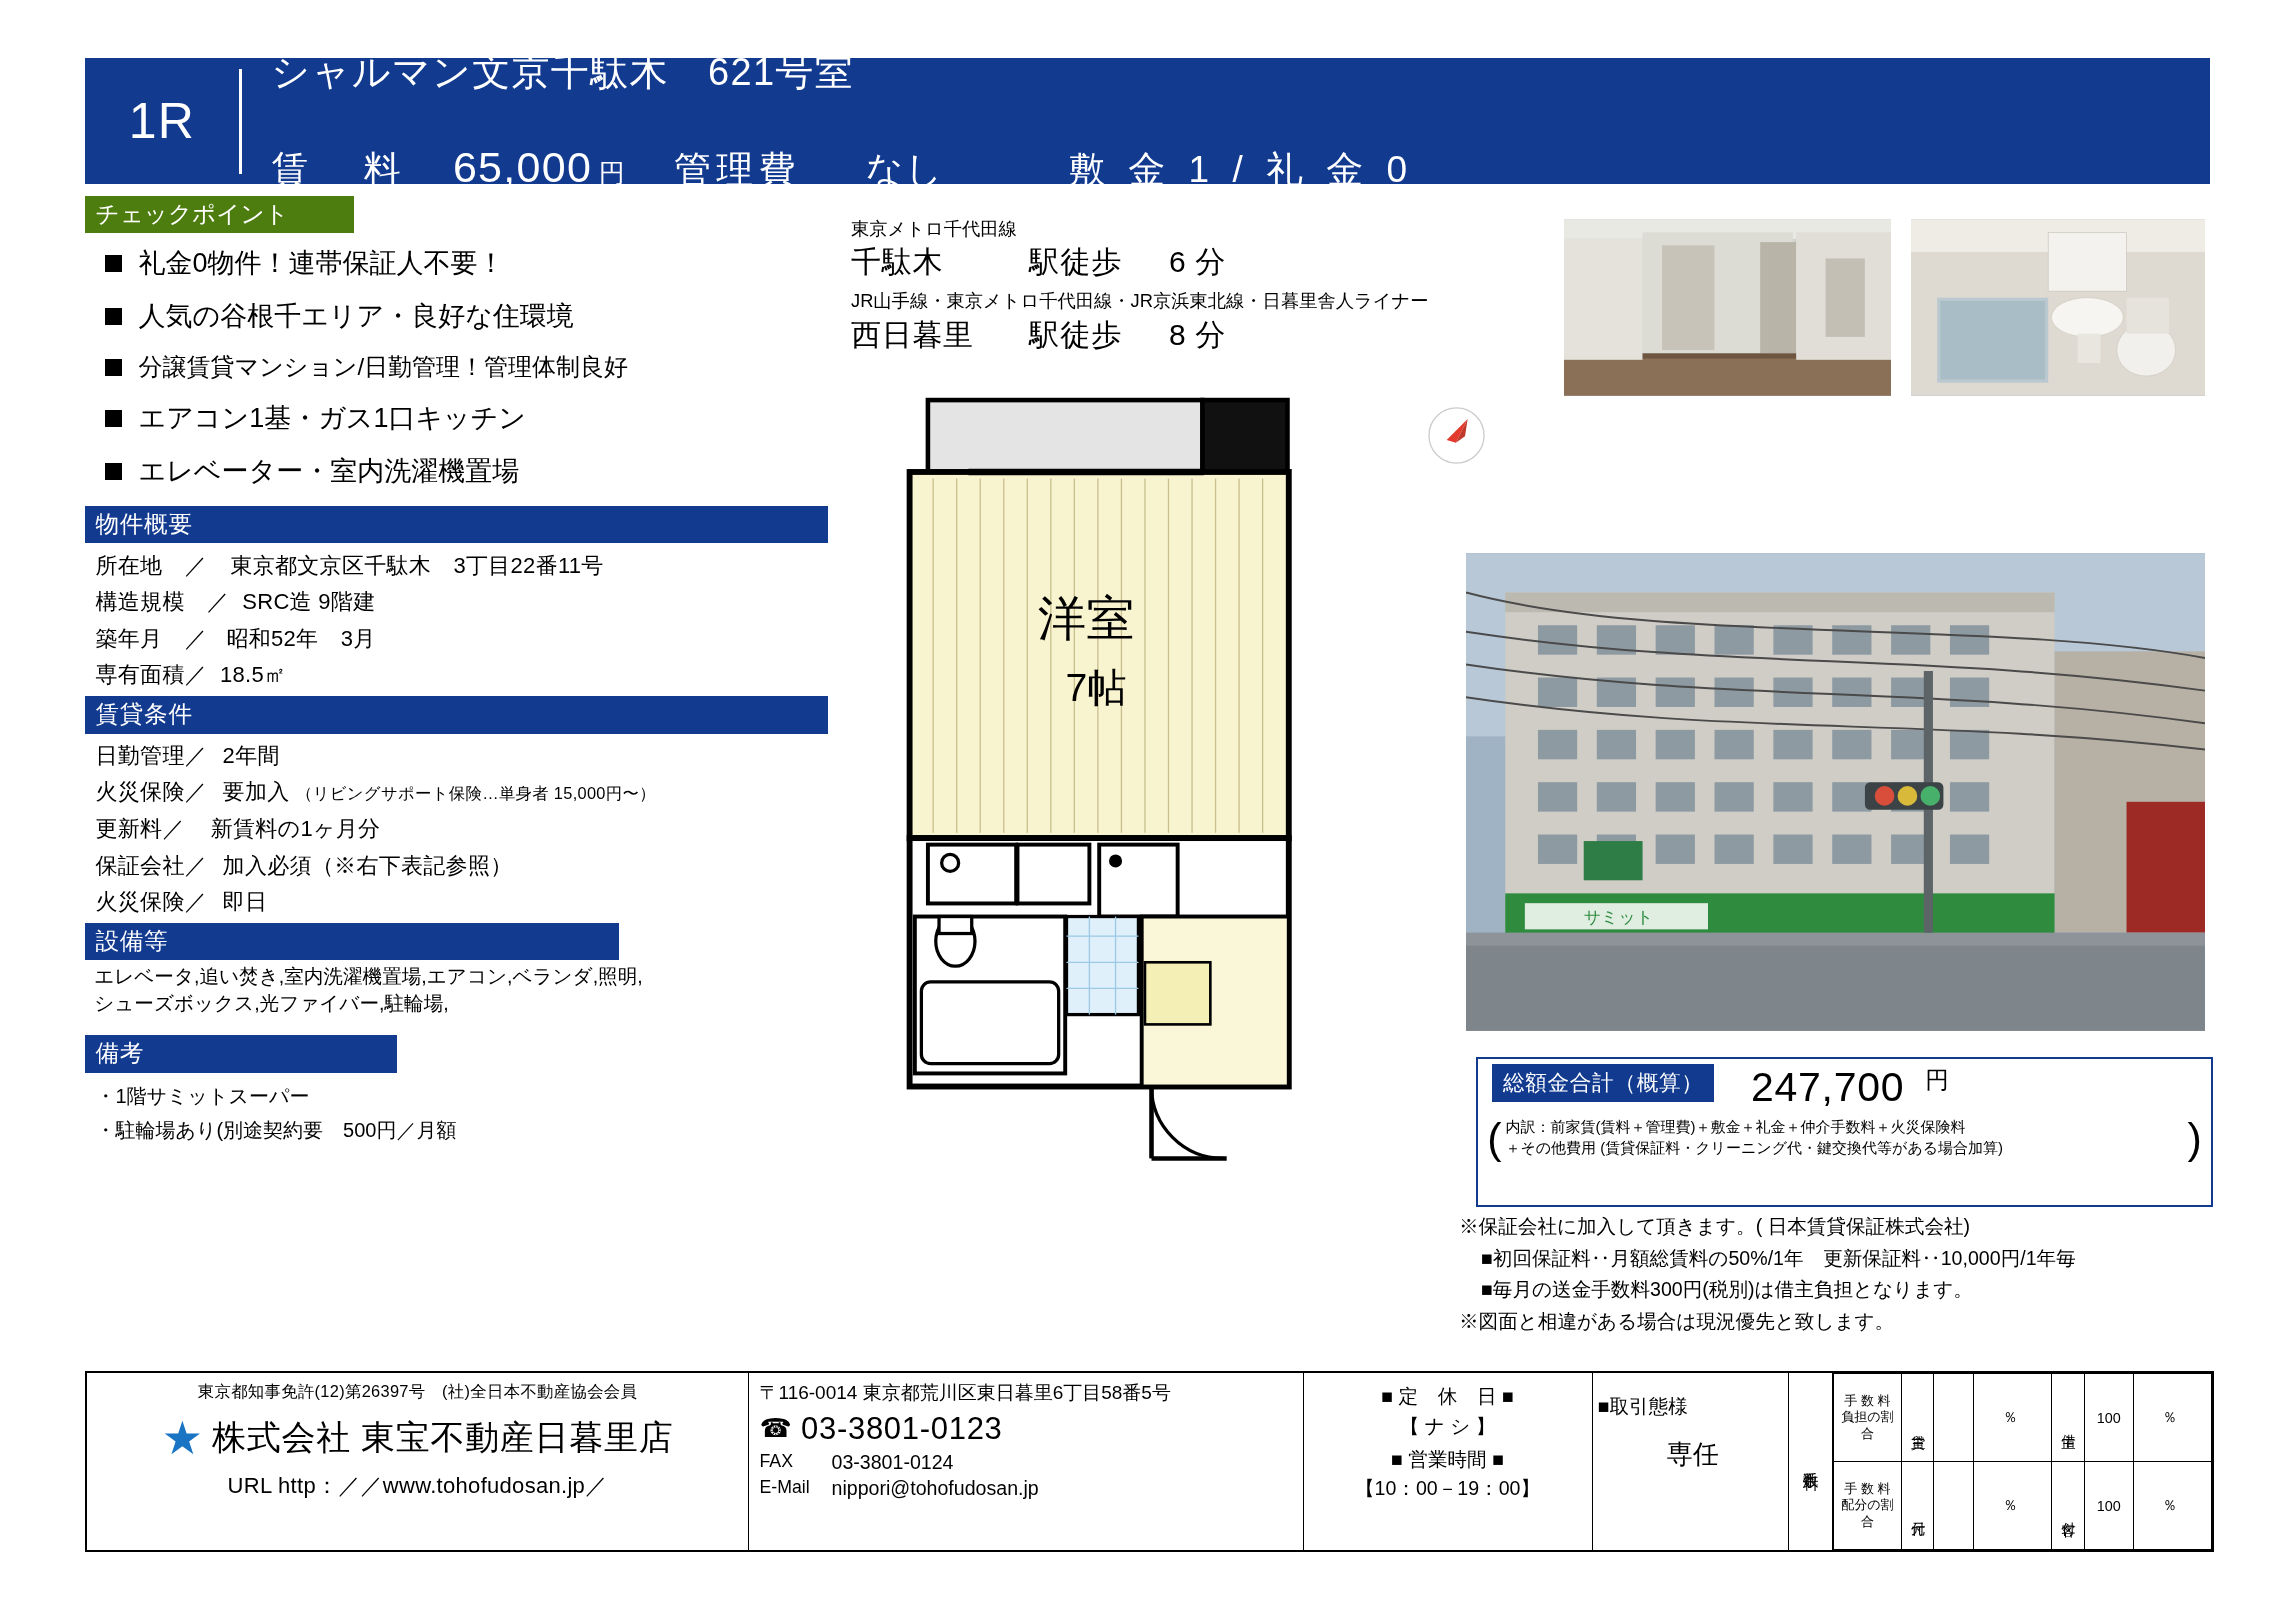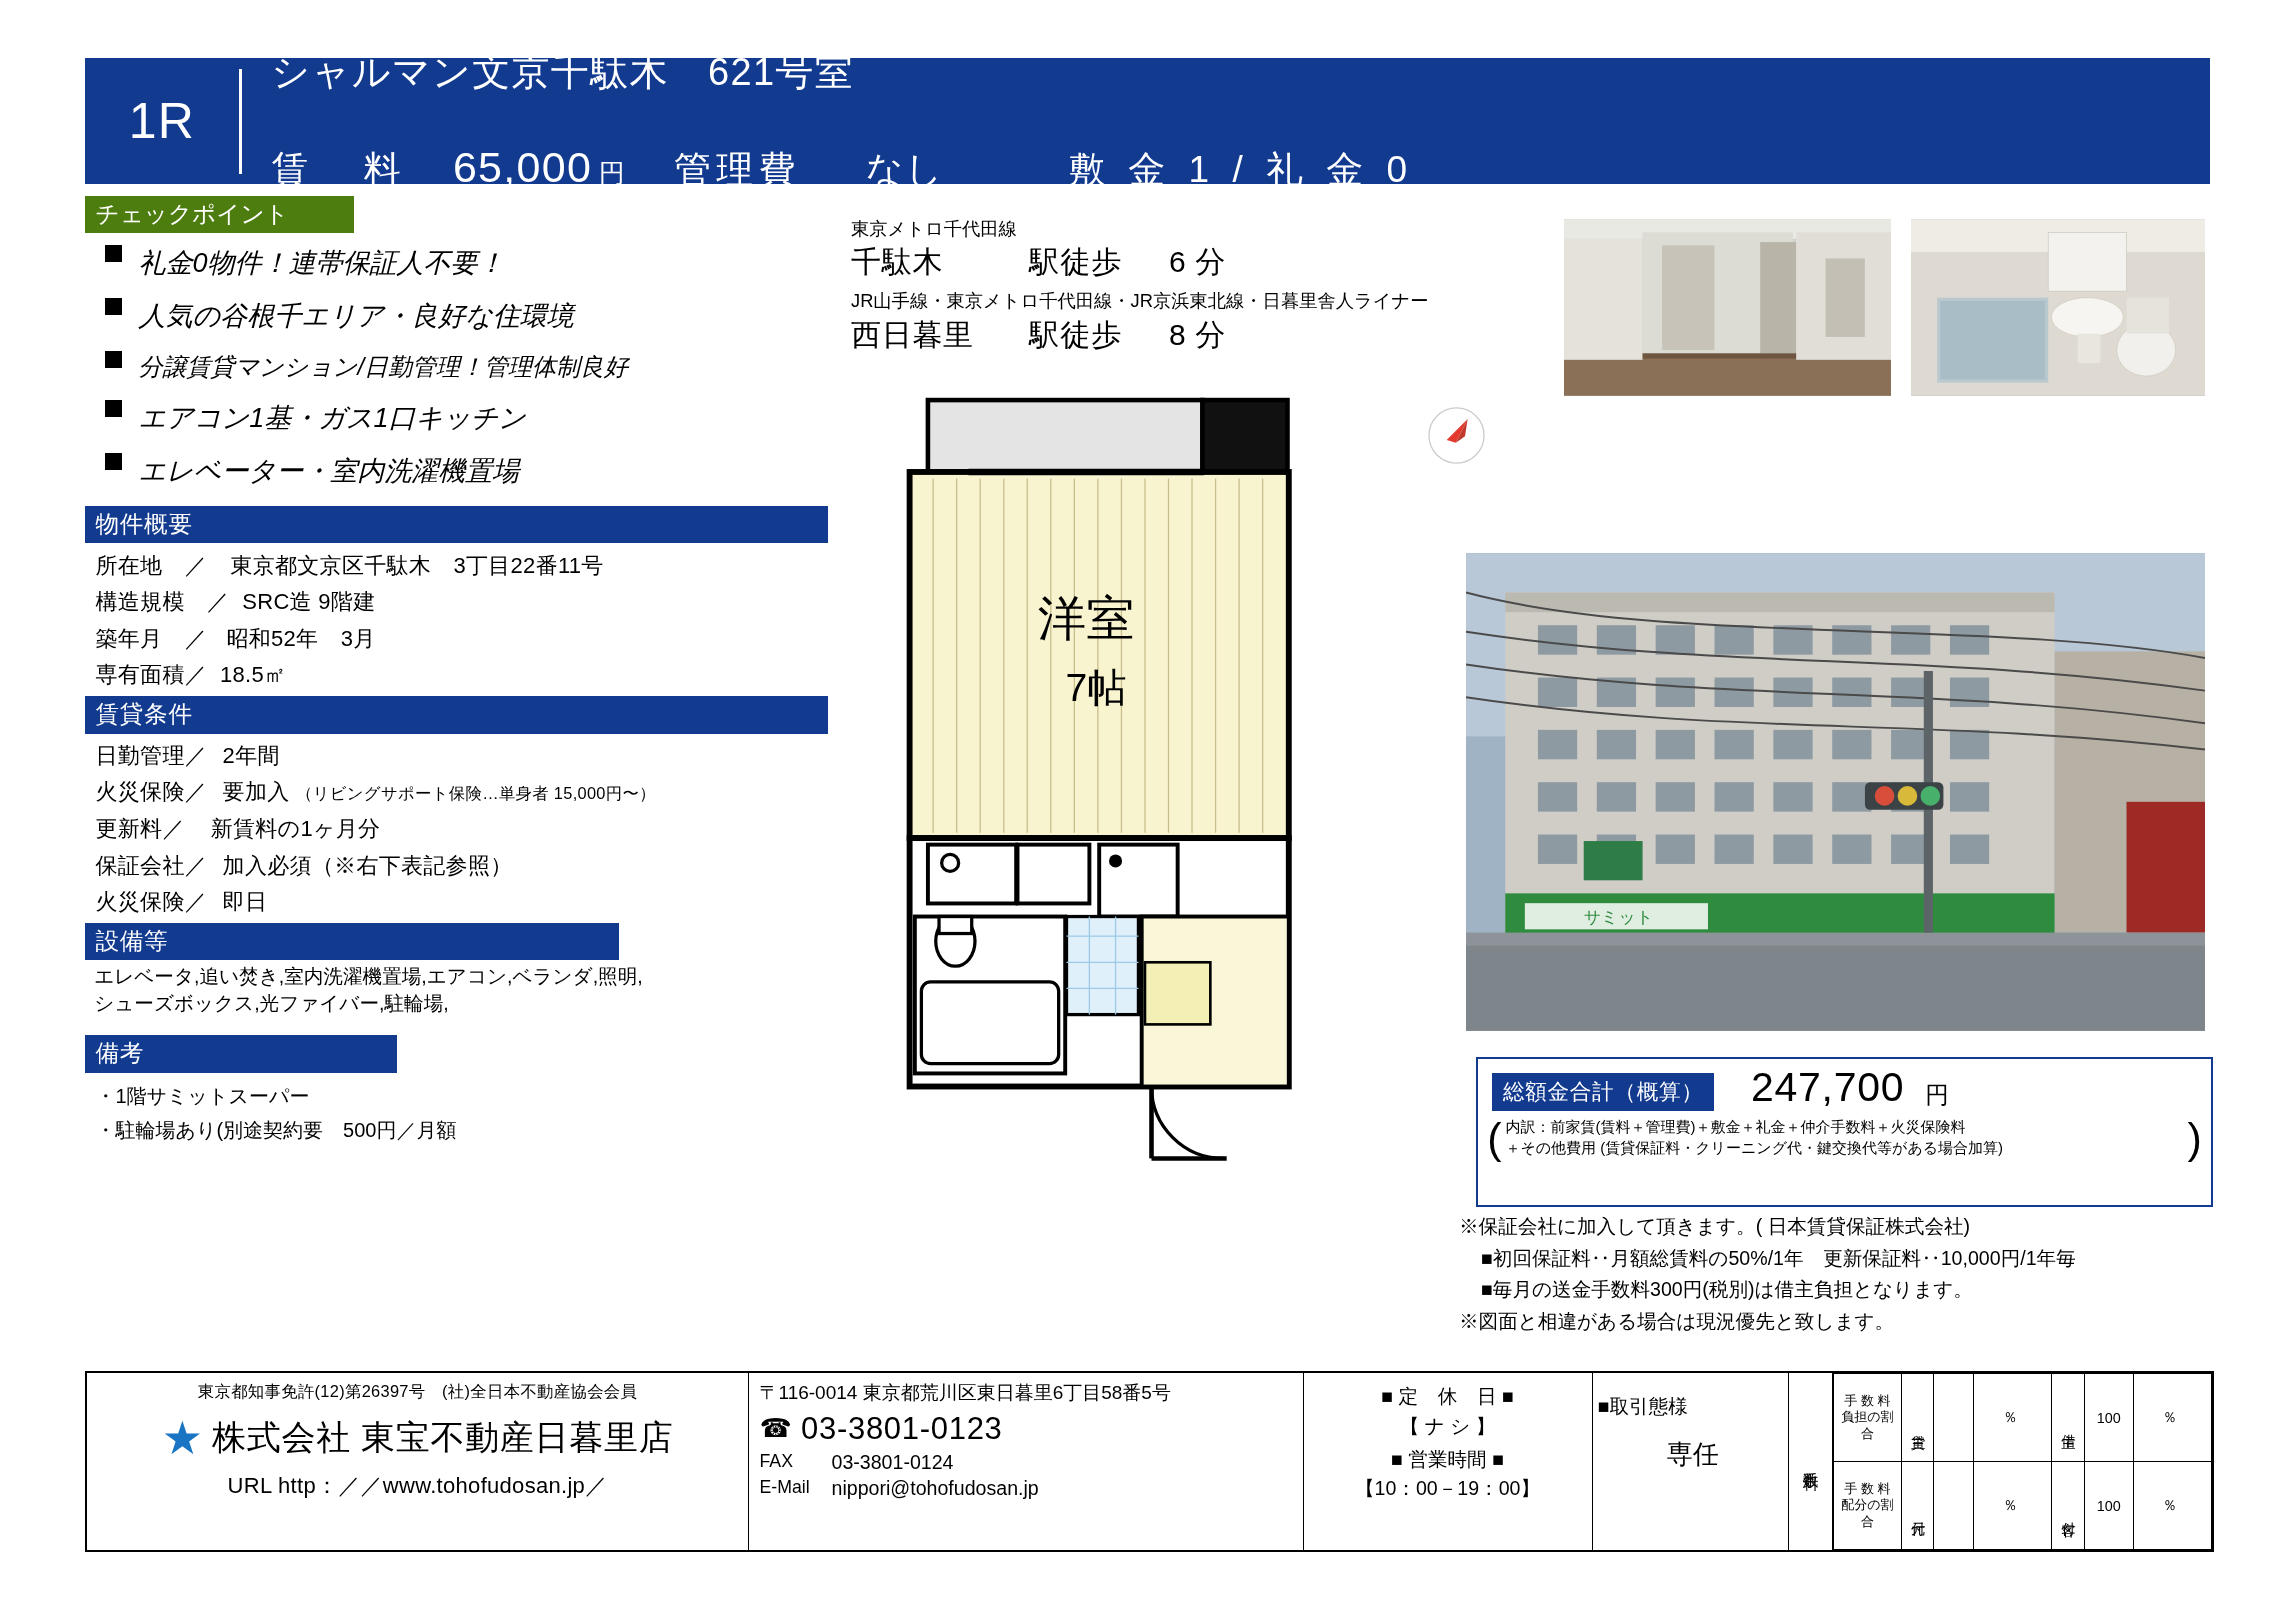--- a/index.html
+++ b/index.html
@@ -86,25 +86,24 @@
   .checkpoint-title {
     width: 258px;
     background: #4d7c0f;
     color: #fff;
     font-size: 23.6px;
     padding: 2px 0 3.3px 10.5px;
   }
   .cp-list { margin-top: 11.8px; }
   .cp-item {
     display: flex;
-    align-items: flex-start;
+    align-items: center;
     font-size: 27px;
     margin-bottom: 17px;
     padding-left: 19.6px;
-    font-style: italic;
   }
   .cp-bullet {
     width: 17px; height: 17px;
     background: #000;
     margin-right: 17px;
     flex: none;
   }
   .info-table { margin-top: 3.9px; }
   .info-row {
     font-size: 22px;
@@ -169,21 +168,21 @@
   
   .total-box {
     position: absolute;
     left: 1476px; top: 1057px;
     width: 733px; height: 141px;
     border: 2px solid #123a8f;
     padding: 5.2px 0 0 0;
   }
   .total-line1 {
     display: flex;
-    align-items: flex-end;
+    align-items: flex-start;
     padding-left: 14.4px;
   }
   .total-label {
     background: #123a8f;
     color: #fff;
     font-size: 21.6px;
     padding: 3.9px 10.5px 5.2px 10.5px;
     letter-spacing: 0.7px;
   }
   .total-amount {

